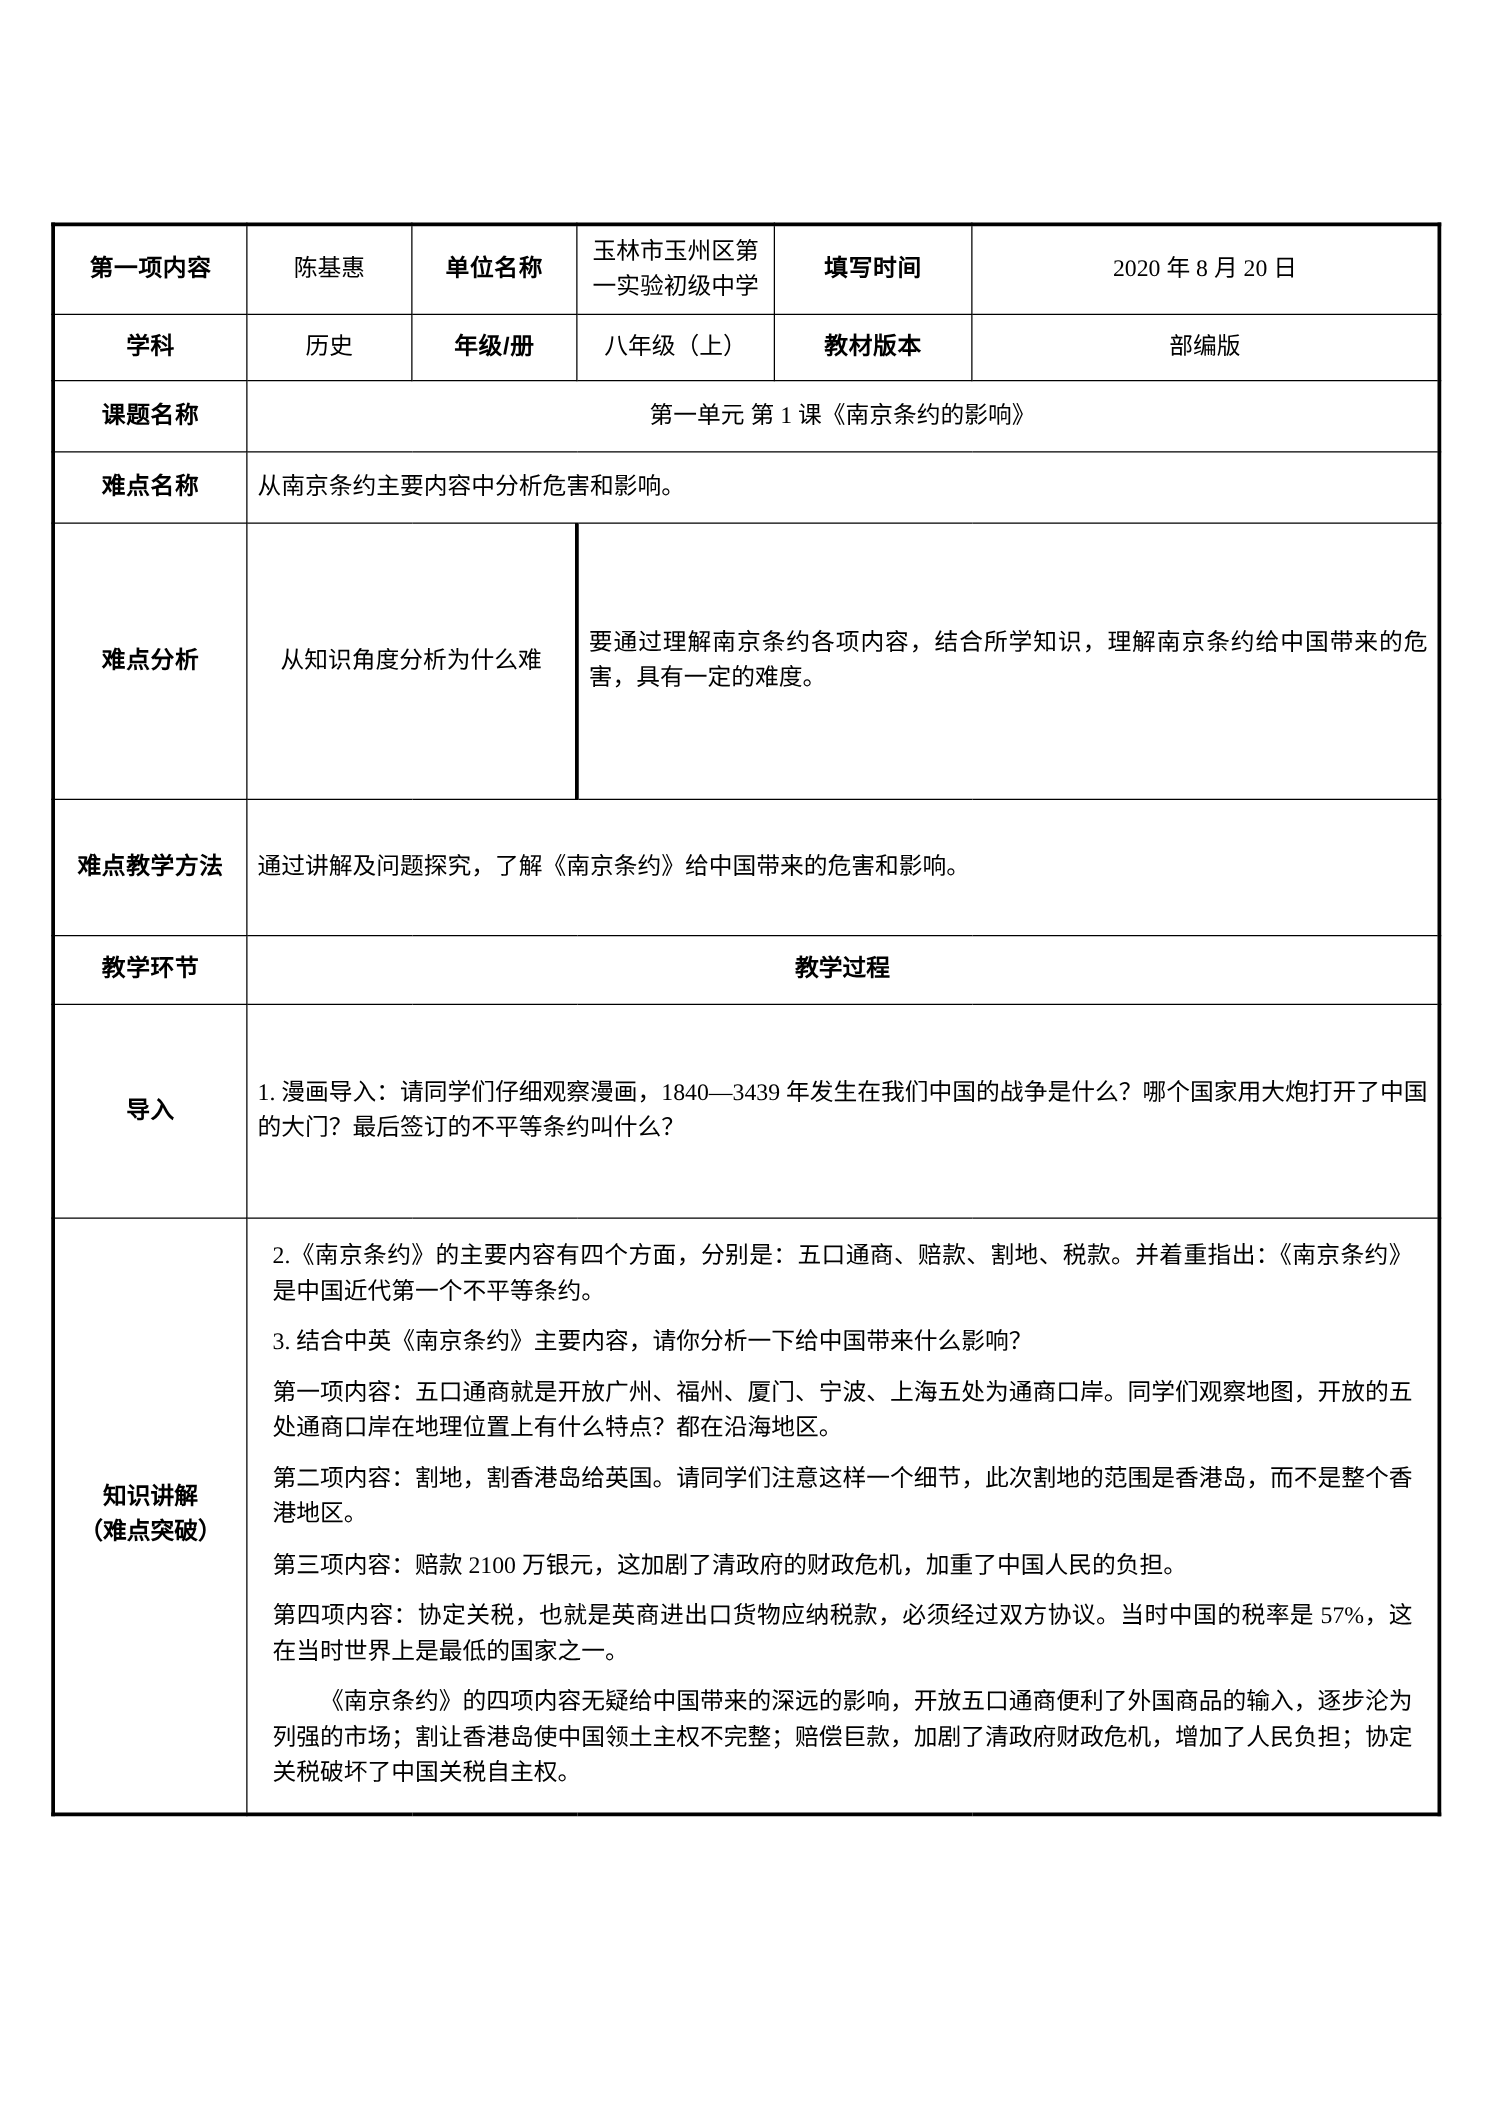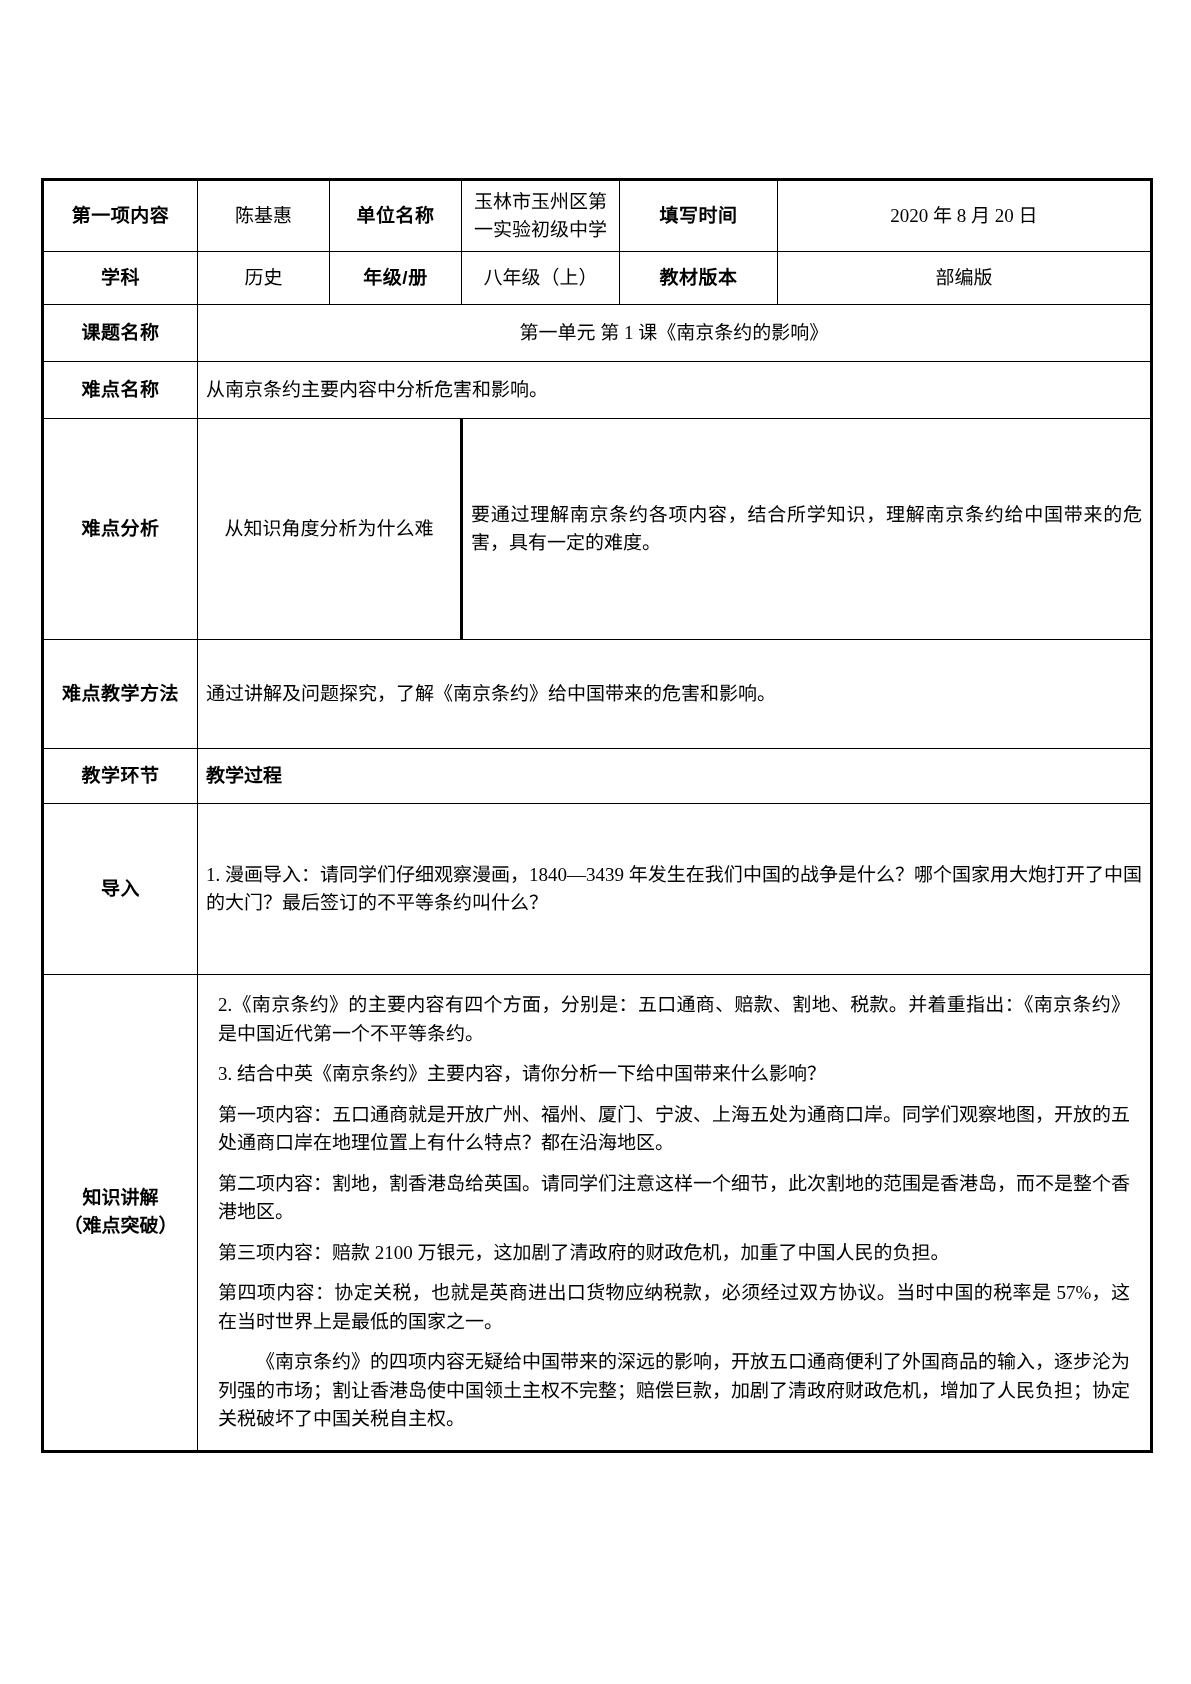--- a/index.html
+++ b/index.html
@@ -96,20 +96,21 @@
   .method-body {
     text-align: left;
     font-size: 19px;
     line-height: 1.6;
     vertical-align: middle;
   }
 
   .process-head {
     font-family: Liberation Sans, sans-serif;
     font-weight: bold;
+    text-align: center;
     font-size: 19px;
   }
 
   .intro-body {
     text-align: justify;
     font-size: 19px;
     line-height: 1.62;
     vertical-align: top;
     padding-top: 42px;
   }
@@ -133,20 +134,21 @@
   }
 
   .lecture-body p {
     margin: 12px;
     text-align: justify;
     text-justify: inter-ideograph;
   }
 
   .indent-2 {
     text-indent: 2em;
+    font-family: Liberation Mono, monospace;
   }
 </style>
 </head>
 <body>
 
 <div class="page">
   <table class="lesson-table">
     <colgroup>
       <col class="col-1">
       <col class="col-2">

